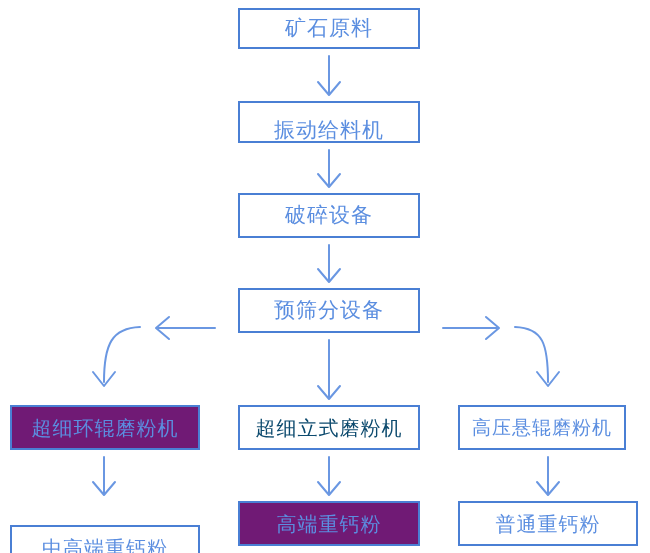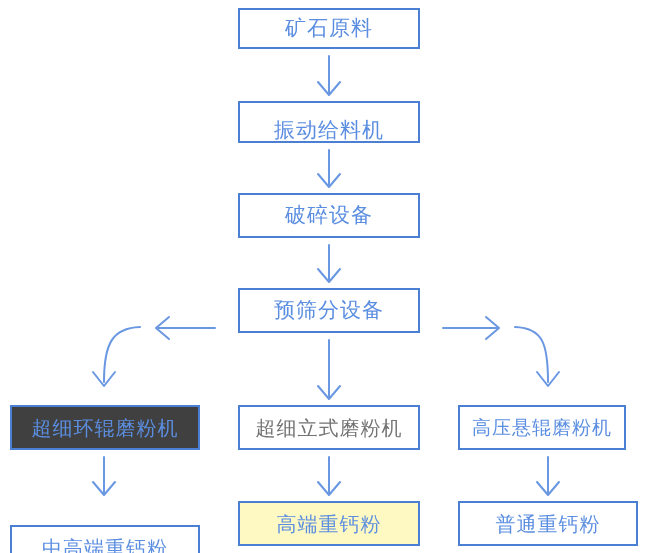--- a/index.html
+++ b/index.html
@@ -135,37 +135,37 @@
   </div>
 
   <div class="node n-crusher" style="border-color: rgb(74, 127, 212); background: rgb(255, 255, 255); color: rgb(91, 142, 224);">
     <span>破碎设备</span>
   </div>
 
   <div class="node n-screen" style="border-color: rgb(74, 127, 212); background: rgb(255, 255, 255); color: rgb(91, 142, 224);">
     <span>预筛分设备</span>
   </div>
 
-  <div class="node n-mill-l" style="border-color: rgb(74, 127, 212); background: #404040; color: rgb(91, 142, 224);">
+  <div class="node n-mill-l" style="border-color: rgb(74, 127, 212); background: #701a75; color: rgb(91, 142, 224);">
     <span>超细环辊磨粉机</span>
   </div>
 
-  <div class="node n-mill-c" style="border-color: rgb(74, 127, 212); background: rgb(255, 255, 255); color: #737373; font-family: Liberation Serif, serif;">
+  <div class="node n-mill-c" style="border-color: rgb(74, 127, 212); background: rgb(255, 255, 255); color: #0c4a6e; font-family: Liberation Serif, serif;">
     <span>超细立式磨粉机</span>
   </div>
 
   <div class="node n-mill-r" style="border-color: rgb(74, 127, 212); background: rgb(255, 255, 255); color: rgb(91, 142, 224);">
     <span>高压悬辊磨粉机</span>
   </div>
 
   <div class="node n-prod-l" style="border-color: rgb(74, 127, 212); background: rgb(255, 255, 255); color: rgb(91, 142, 224);">
     <span>中高端重钙粉</span>
   </div>
 
-  <div class="node n-prod-c" style="border-color: rgb(74, 127, 212); background: #fef9c3; color: rgb(91, 142, 224);">
+  <div class="node n-prod-c" style="border-color: rgb(74, 127, 212); background: #701a75; color: rgb(91, 142, 224);">
     <span>高端重钙粉</span>
   </div>
 
   <div class="node n-prod-r" style="border-color: rgb(74, 127, 212); background: rgb(255, 255, 255); color: rgb(91, 142, 224);">
     <span>普通重钙粉</span>
   </div>
 
 </div>
 
 </body></html>

